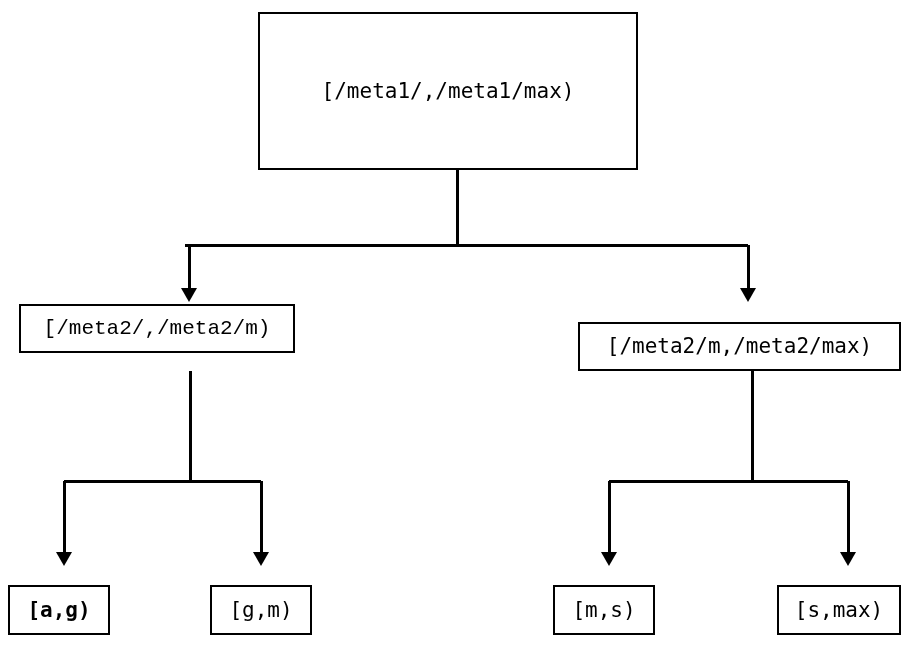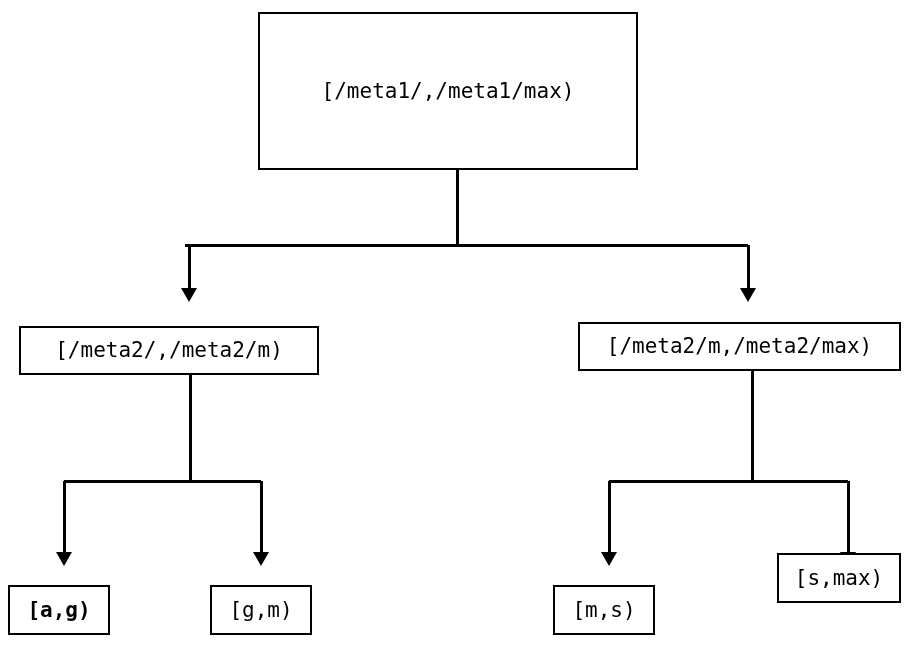--- a/index.html
+++ b/index.html
@@ -78,37 +78,37 @@
       <polygon points="253,552 269,552 261,566"></polygon>
       <polygon points="601,552 617,552 609,566"></polygon>
       <polygon points="840,552 856,552 848,566"></polygon>
     </g>
   </svg>
 
   <div class="node node-root" style="left:258px; top:12px; width:380px; height:158px;">
     <span class="node-label">[/meta1/,/meta1/max)</span>
   </div>
 
-  <div class="node node-internal" style="left:19px; top:326px; width:300px; height:49px;">
+  <div class="node node-internal" style="left:19px; top:304px; width:276px; height:49px;font-family:Liberation Mono, monospace;">
     <span class="node-label">[/meta2/,/meta2/m)</span>
   </div>
 
   <div class="node node-internal" style="left:578px; top:322px; width:323px; height:49px;">
     <span class="node-label">[/meta2/m,/meta2/max)</span>
   </div>
 
   <div class="node node-leaf" style="left:8px; top:585px; width:102px; height:50px;font-weight:bold;">
     <span class="node-label">[a,g)</span>
   </div>
 
   <div class="node node-leaf" style="left:553px; top:585px; width:102px; height:50px;">
     <span class="node-label">[m,s)</span>
   </div>
 
   <div class="node node-leaf" style="left:210px; top:585px; width:102px; height:50px;">
     <span class="node-label">[g,m)</span>
   </div>
 
-  <div class="node node-leaf" style="left:777px; top:553px; width:124px; height:50px;">
+  <div class="node node-leaf" style="left:777px; top:585px; width:124px; height:50px;">
     <span class="node-label">[s,max)</span>
   </div>
 
 </div>
 
 </body></html>

